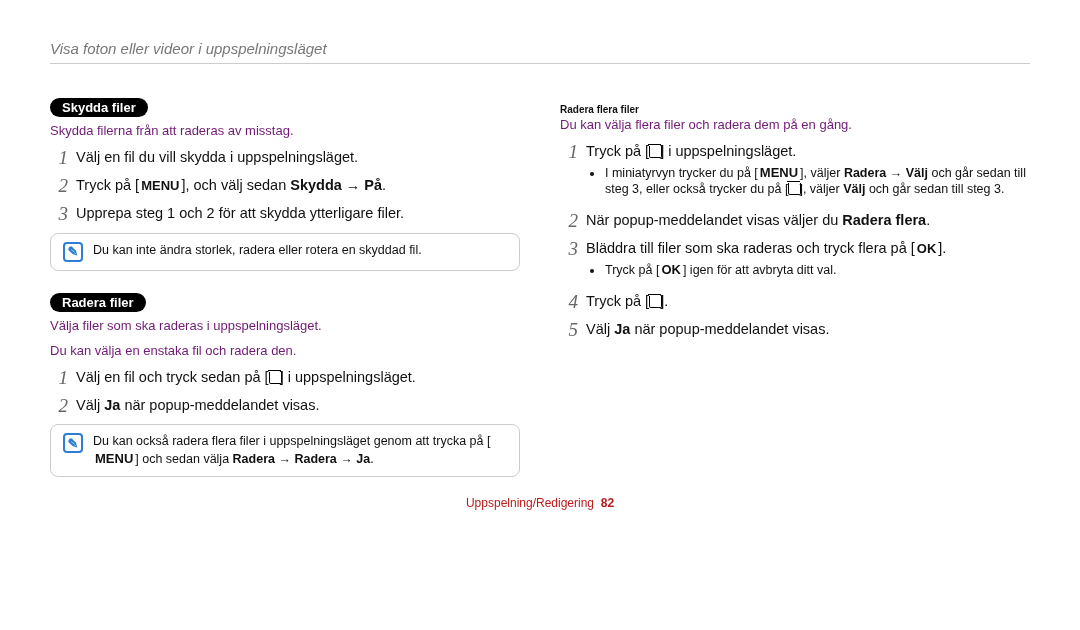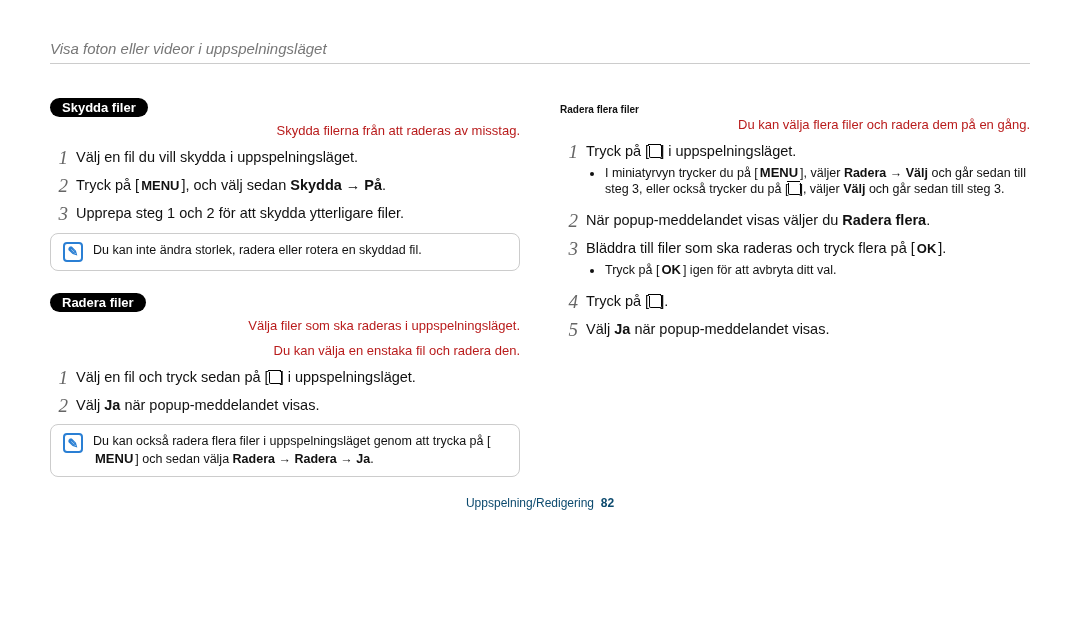--- a/index.html
+++ b/index.html
@@ -2,34 +2,34 @@
 <html><head>
 <meta charset="utf-8">
 <style>
   * { box-sizing: border-box; margin: 0; padding: 0; }
   html, body { width: 1080px; height: 630px; background: #fff; font-family: "Segoe UI", Arial, sans-serif; color: #111; }
   .page { width: 1080px; height: 534px; padding: 40px 50px 20px 50px; position: relative; }
   .page-header { color: #777; font-style: italic; font-size: 15px; border-bottom: 1px solid #ccc; padding-bottom: 6px; margin-bottom: 18px; font-weight: 300; }
   .cols { display: flex; gap: 40px; }
   .col { flex: 1; margin-top: 16px; }
   .pill { display: inline-block; background: #000; color: #fff; border-radius: 10px; padding: 2px 12px; font-size: 13px; font-weight: 600; margin-bottom: 4px; }
-  .desc { font-size: 13px; color: #b91c1c; margin-bottom: 10px; margin-top: 2px; text-align: right; }
+  .desc { font-size: 13px; color: #701a75; margin-bottom: 10px; margin-top: 2px; }
   .steps { margin: 2px 0 8px 0; }
   .step { display: flex; align-items: flex-start; gap: 8px; margin: 7px 0; }
   .step-num { font-style: italic; color: #666; font-size: 19px; width: 18px; text-align: right; font-family: Georgia, serif; line-height: 1.1; }
   .step-text { font-size: 14.5px; line-height: 1.35; flex: 1; }
   .callout { border: 1px solid #ccc; border-radius: 8px; padding: 8px 12px; display: flex; gap: 10px; align-items: flex-start; margin: 8px 0 14px 0; }
   .callout-icon { width: 20px; height: 20px; border: 2px solid #2a7fd4; border-radius: 4px; color: #2a7fd4; font-size: 13px; font-weight: bold; display: flex; align-items: center; justify-content: center; flex-shrink: 0; }
   .callout-text { font-size: 12.5px; line-height: 1.35; flex: 1; }
   .subhead { font-weight: 700; font-size: 10px; margin-top: 6px; margin-bottom: 2px; }
   .iconbox { display: inline-block; padding: 0 2px; font-weight: 700; font-size: 13px; border: 0px solid #000; vertical-align: baseline; }
   .bullets { margin: 2px 0 6px 18px; }
   .bullets li { font-size: 12.5px; line-height: 1.35; margin: 2px 0; list-style-type: disc; padding-left: 1px;}
   b { font-weight: 700; }
-  .footer { position: absolute; bottom: 24px; left: 0; right: 0; text-align: center; font-size: 12px; color: #0c4a6e; }
+  .footer { position: absolute; bottom: 24px; left: 0; right: 0; text-align: center; font-size: 12px; color: #b91c1c; }
   .trash { display: inline-block; width: 11px; height: 13px; position: relative; vertical-align: -1px; }
   .trash::before { content: ""; position: absolute; left: 0; top: 2px; width: 11px; height: 11px; border: 1.2px solid #000; border-top: none; border-radius: 0 0 2px 2px; }
   .trash::after { content: ""; position: absolute; left: -1px; top: 0; width: 13px; height: 2px; border-top: 1.2px solid #000; }
 </style>
 </head>
 <body>
 
 <div class="page">
   <div class="page-header">Visa foton eller videor i uppspelningsläget</div>
   <div class="cols">

